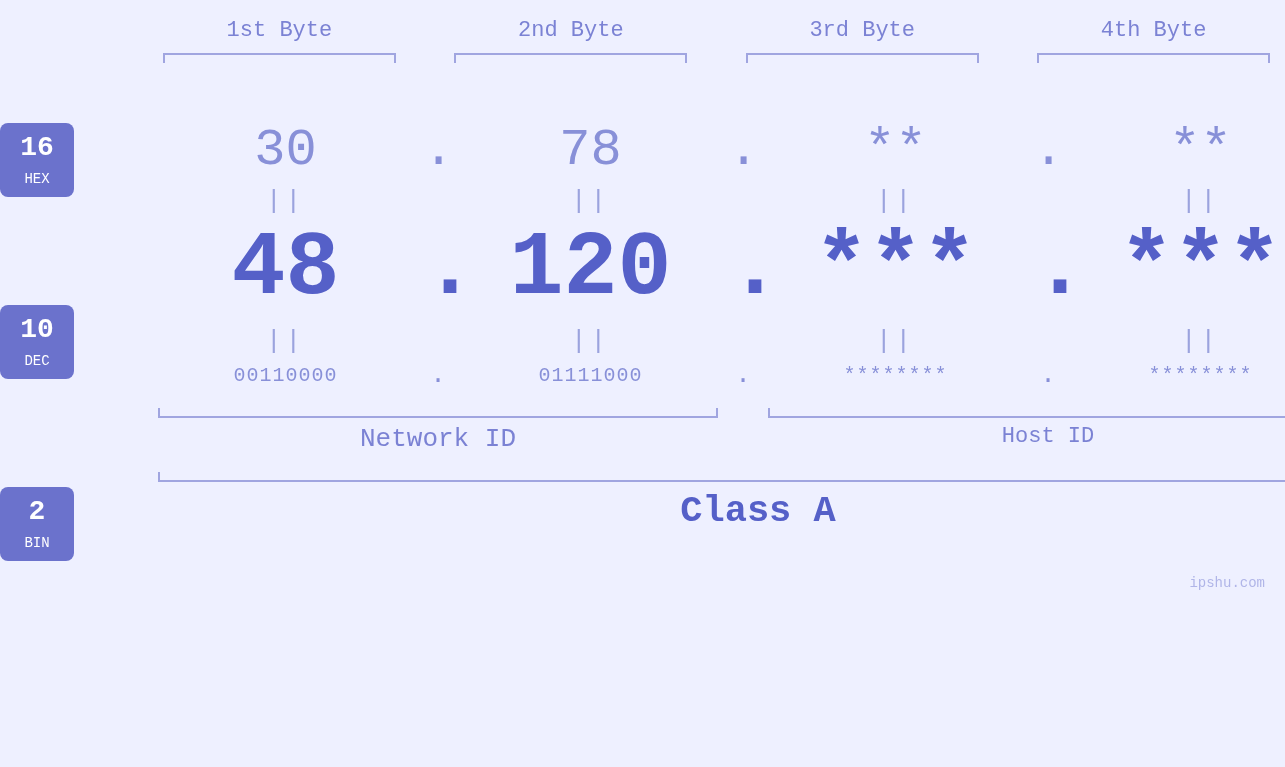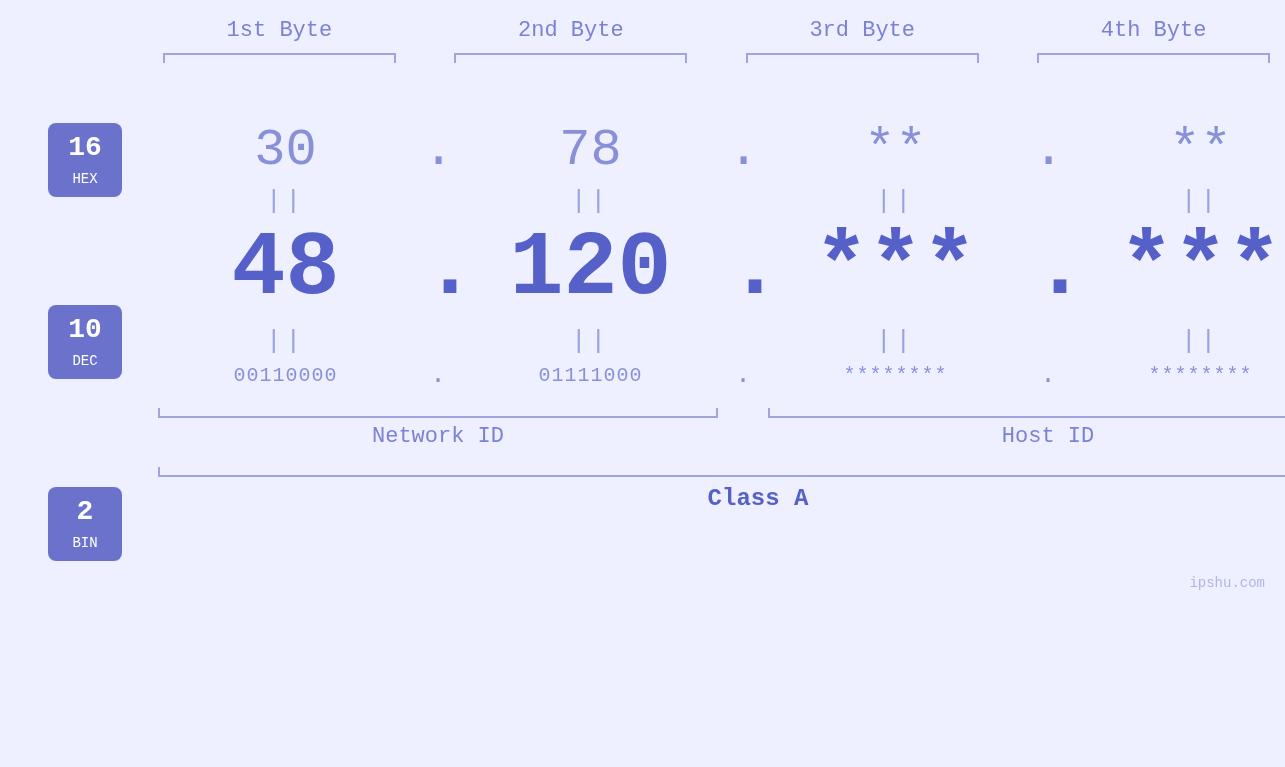--- a/index.html
+++ b/index.html
@@ -80,21 +80,20 @@
       height: 10px;
       background: #a0a5e0;
       display: block;
     }
 
     
     .badges-col {
       display: flex;
       flex-direction: column;
       align-items: flex-start;
-      padding-left: 48px;
       gap: 0;
       width: 148px;
       flex-shrink: 0;
     }
 
     .badge {
       background: #6b72cc;
       color: white;
       border-radius: 8px;
       width: 74px;
@@ -363,36 +362,36 @@
 
         <div style="width:580px;height:18px;position:relative;">
           <div style="position:absolute;left:10px;right:10px;bottom:0;height:2px;background:#a0a5e0;"></div>
           <div style="position:absolute;left:10px;bottom:0;width:2px;height:10px;background:#a0a5e0;"></div>
 
         </div>
       </div>
 
       <div style="display:flex;flex-direction:row;margin-top:6px;">
         <div style="width:580px;text-align:center;">
-          <span style="color:#7b82d4;font-size:22px;font-family:'Courier New',Courier,monospace;">Network ID</span>
+          <span style="color:#7b82d4;font-size:26px;font-family:'Courier New',Courier,monospace;">Network ID</span>
         </div>
         <div style="width:30px;"></div>
         <div style="width:580px;text-align:center;">
           <span style="color:#7b82d4;font-size:22px;font-family:Liberation Mono, monospace;">Host ID</span>
         </div>
       </div>
 
       <div style="width:1220px;height:18px;position:relative;margin-top:10px;">
         <div style="position:absolute;left:10px;right:10px;bottom:0;height:2px;background:#a0a5e0;"></div>
         <div style="position:absolute;left:10px;bottom:0;width:2px;height:10px;background:#a0a5e0;"></div>
 
       </div>
 
       <div style="width:1220px;text-align:center;margin-top:8px;">
-        <span style="font-size:24px;color:#5560c8;font-family:'Courier New',Courier,monospace;font-weight:bold;">Class A</span>
+        <span style="font-size:37px;color:#5560c8;font-family:'Courier New',Courier,monospace;font-weight:bold;">Class A</span>
       </div>
 
     </div>
   </div>
 
   <div class="watermark">ipshu.com</div>
 
 </div>
 
 </body></html>

